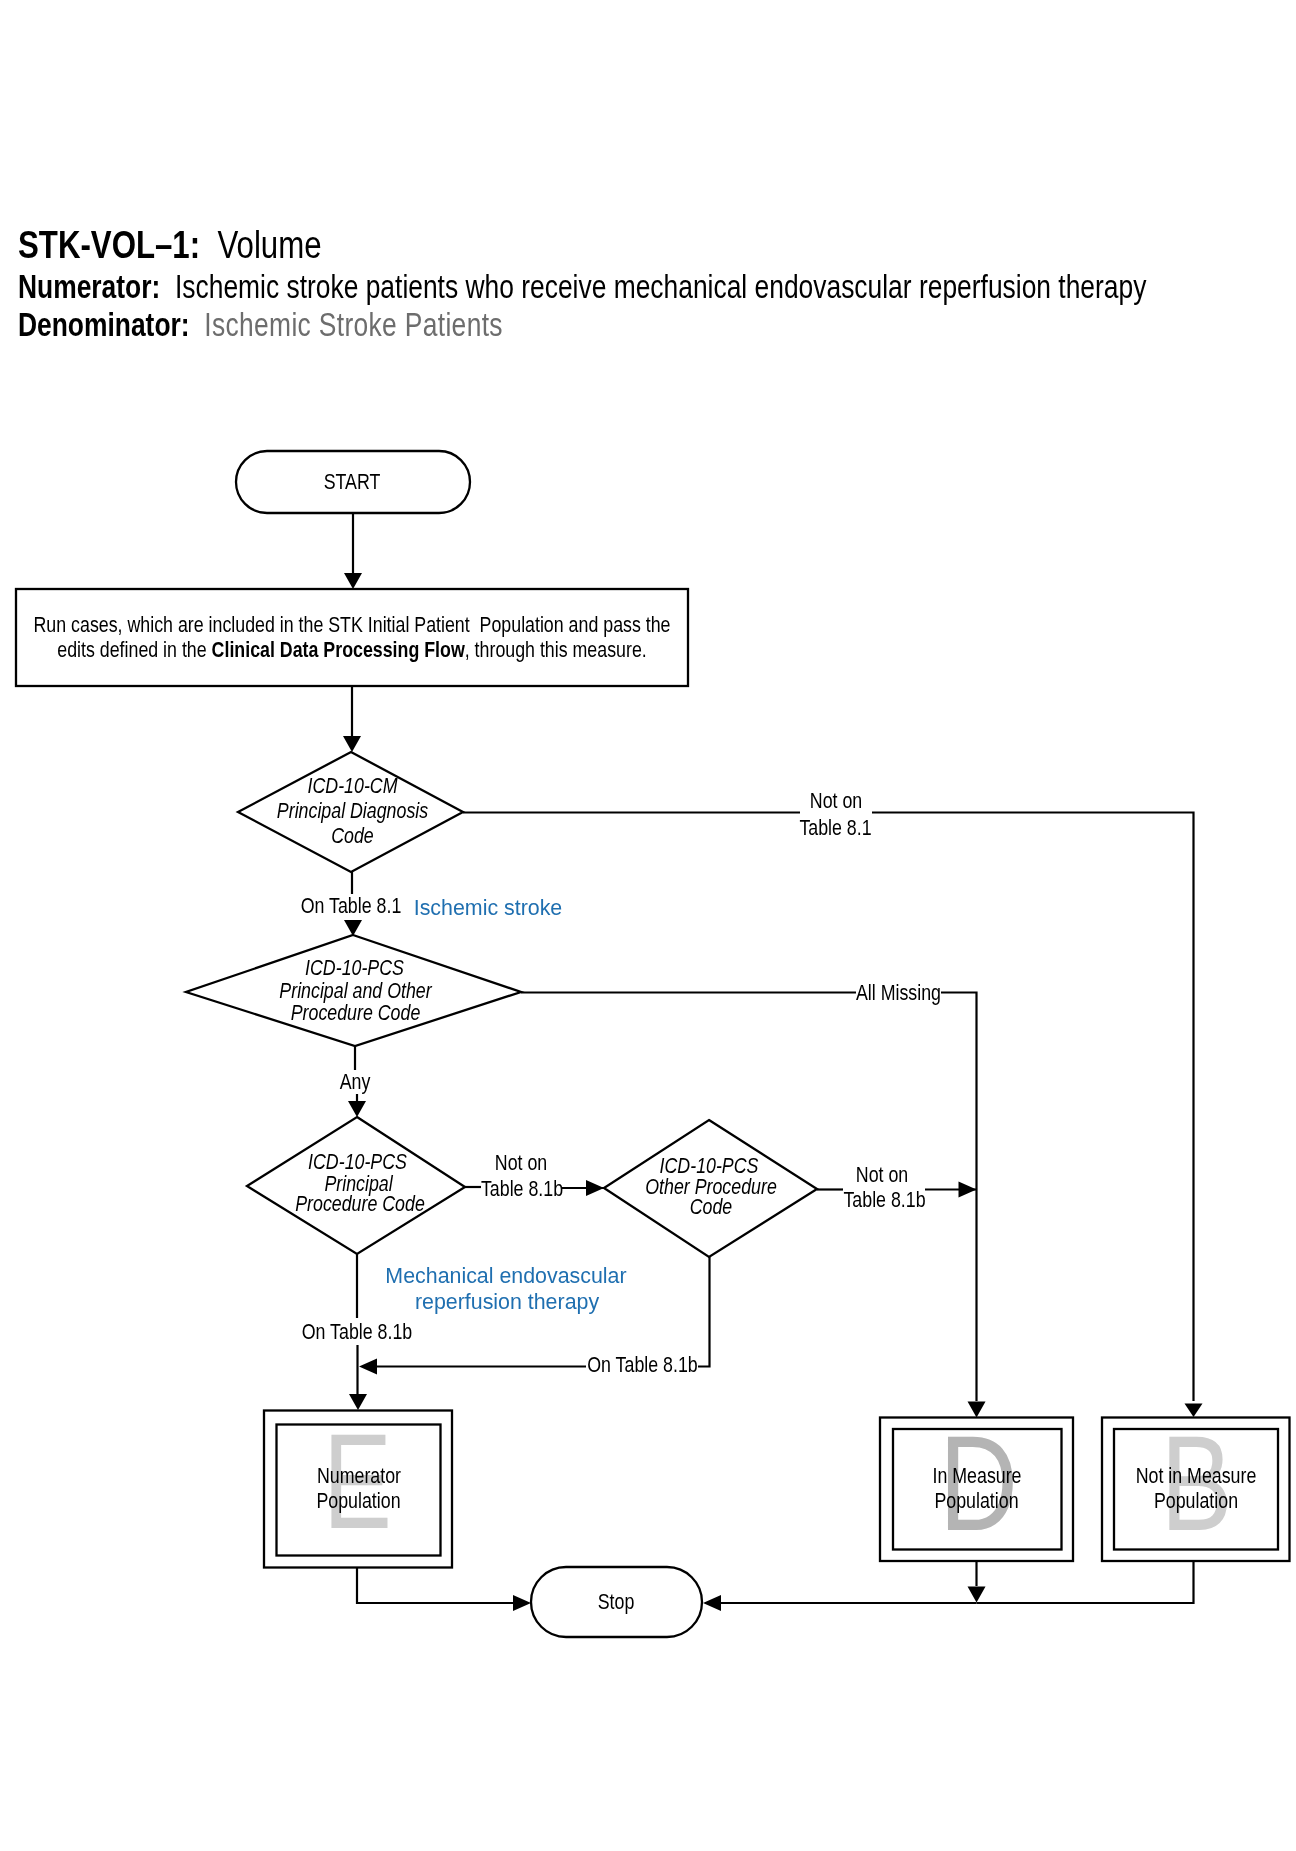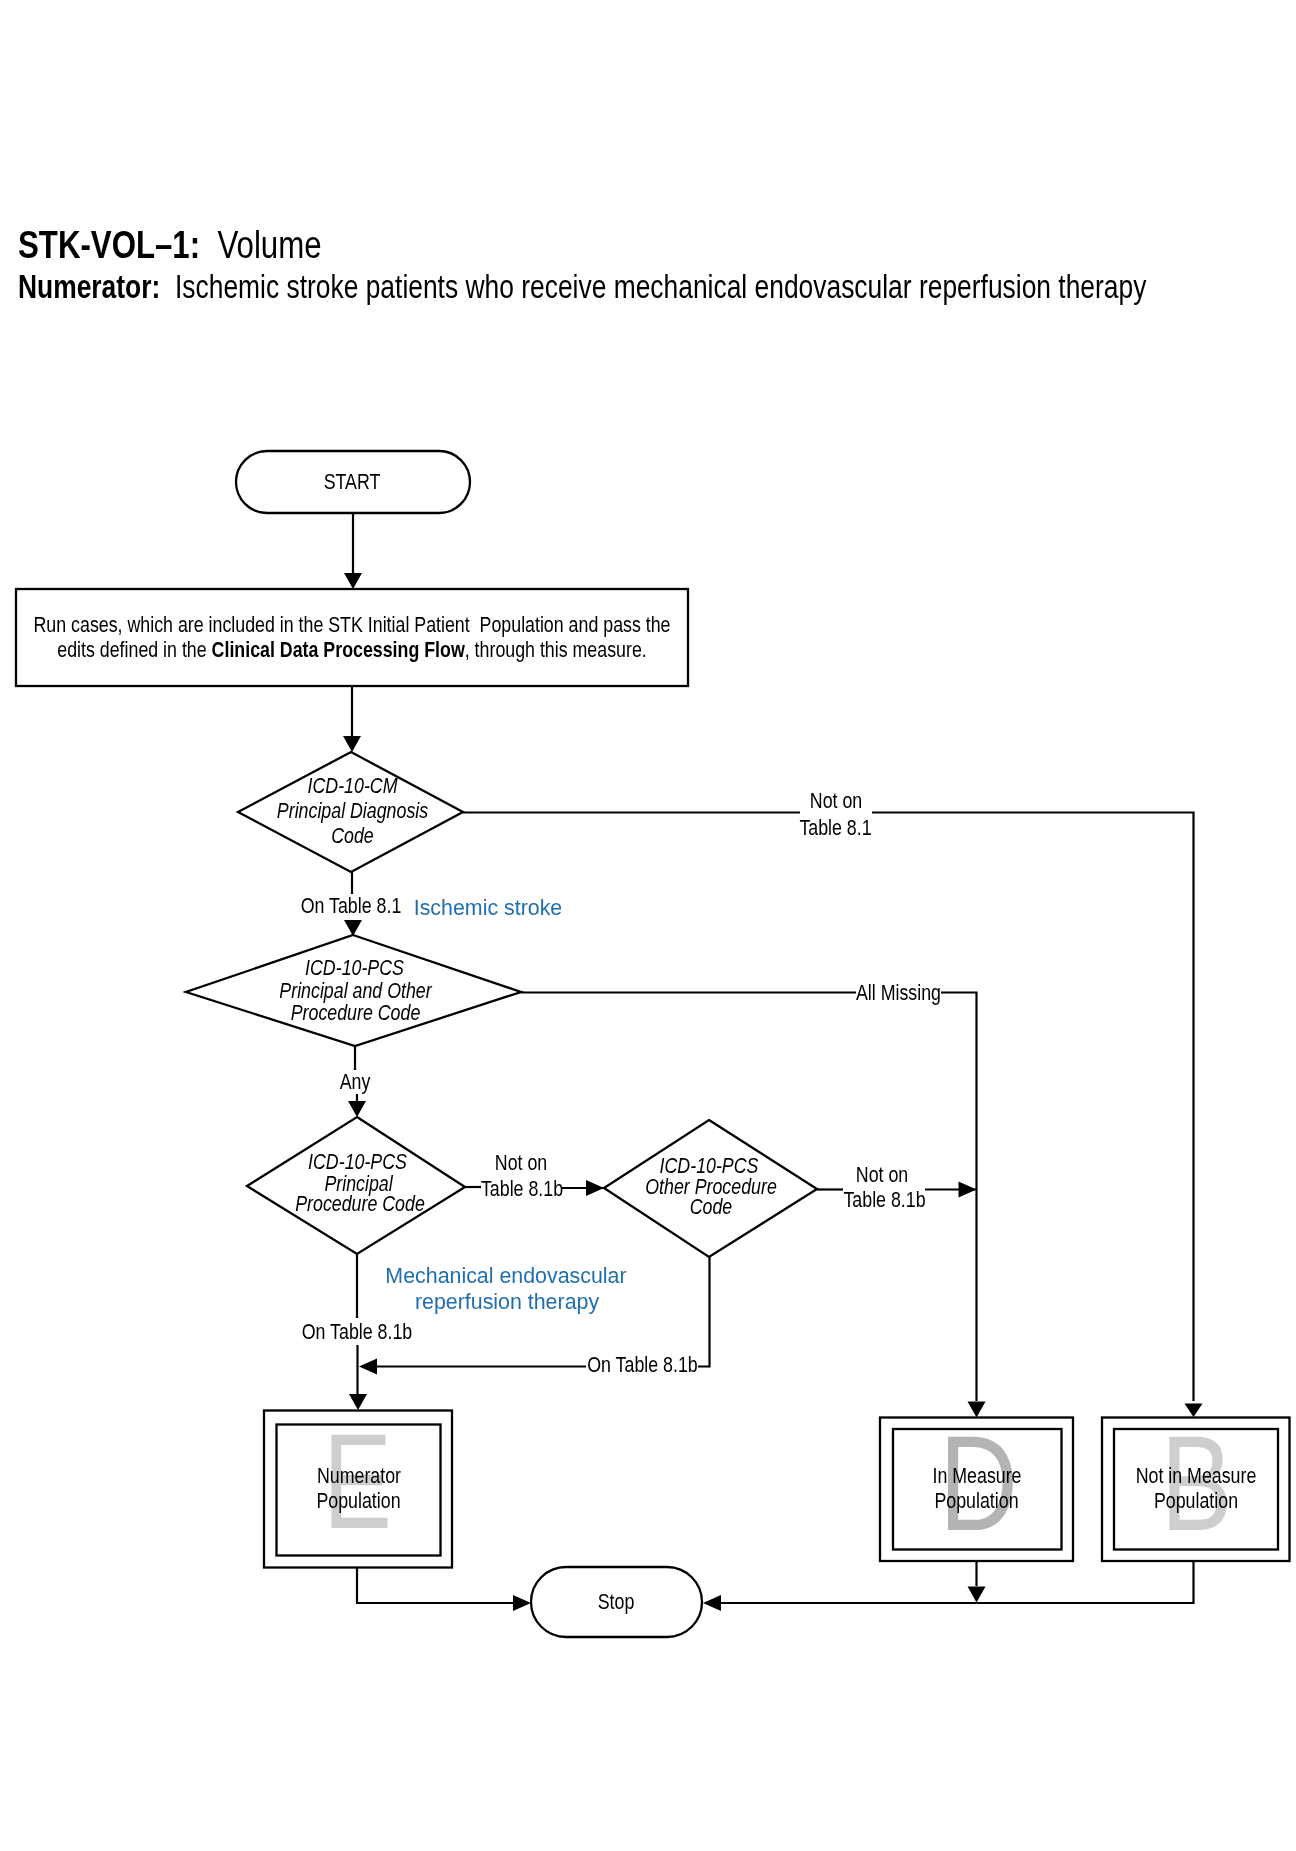--- a/index.html
+++ b/index.html
@@ -29,20 +29,21 @@
 </style>
 </head>
 <body>
 
 <div id="sheet">
 
   <div class="hdr hdr-title"><span class="sq"><span class="b">STK-VOL–1:</span>&nbsp; <span>Volume</span></span></div>
 
   <div class="hdr hdr-num"><span class="sq"><span class="b">Numerator:</span>&nbsp; <span>Ischemic stroke patients who receive mechanical endovascular reperfusion therapy</span></span></div>
 
+  <div class="hdr hdr-den"><span class="sq"><span class="b">Denominator:</span>&nbsp; <span class="lite">Ischemic Stroke Patients</span></span></div>
 
   <svg id="fc" width="1296" height="1851" viewBox="0 0 1296 1851">
   <g>
     <path class="ln" d="M353,513 L353,573"></path>
     <polygon points="344.0,573 362.0,573 353,589" fill="#000"></polygon>
     <path class="ln" d="M352,686 L352,736"></path>
     <polygon points="343.0,736 361.0,736 352,752" fill="#000"></polygon>
     <path class="ln" d="M463,812.5 L800,812.5"></path>
     <path class="ln" d="M872,812.5 L1193.5,812.5 L1193.5,1401"></path>
     <polygon points="1184.5,1403.5 1202.5,1403.5 1193.5,1417" fill="#000"></polygon>

